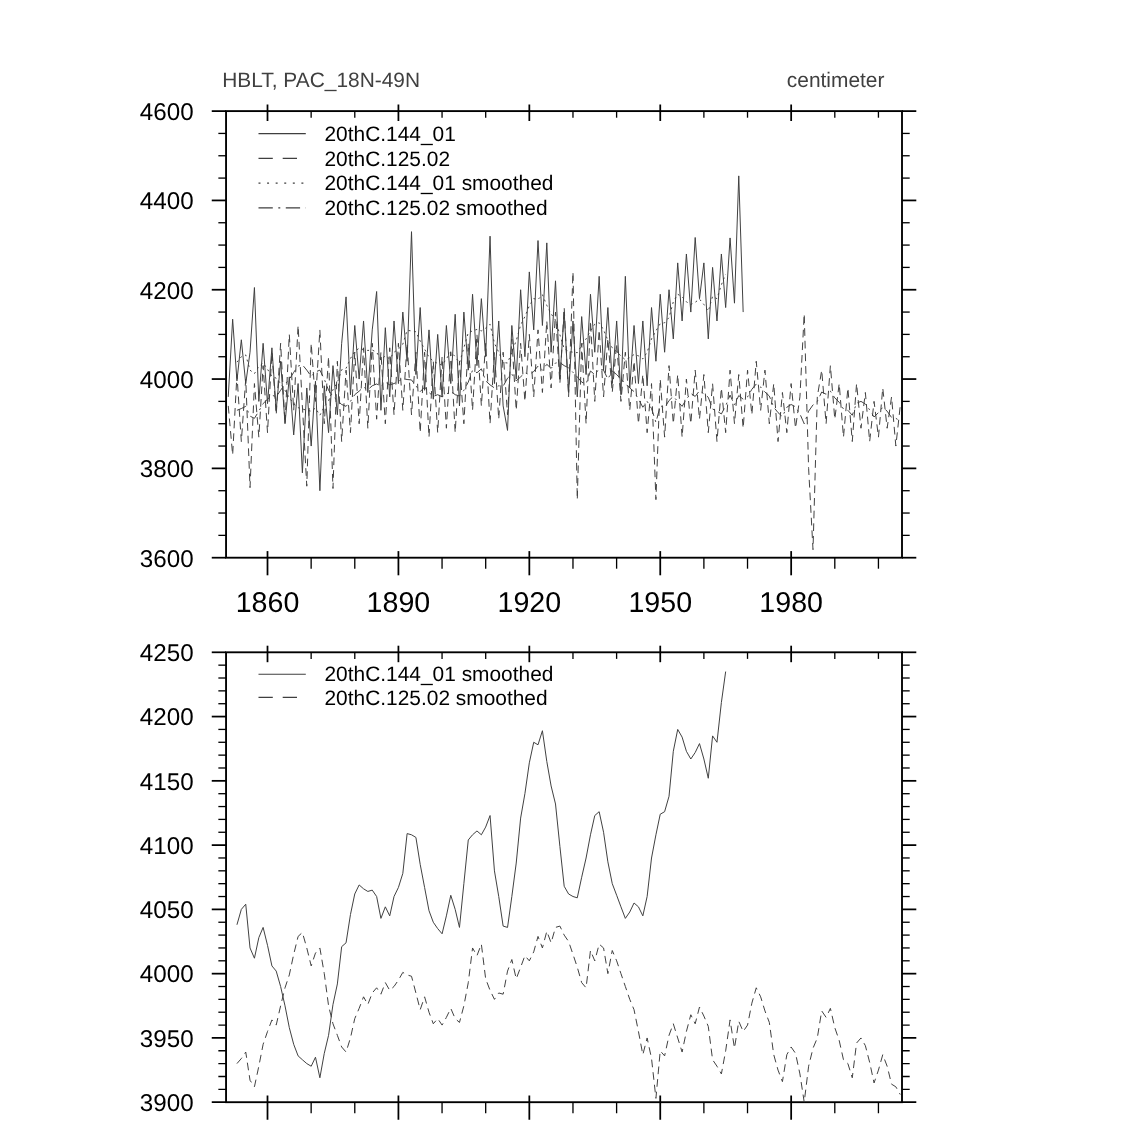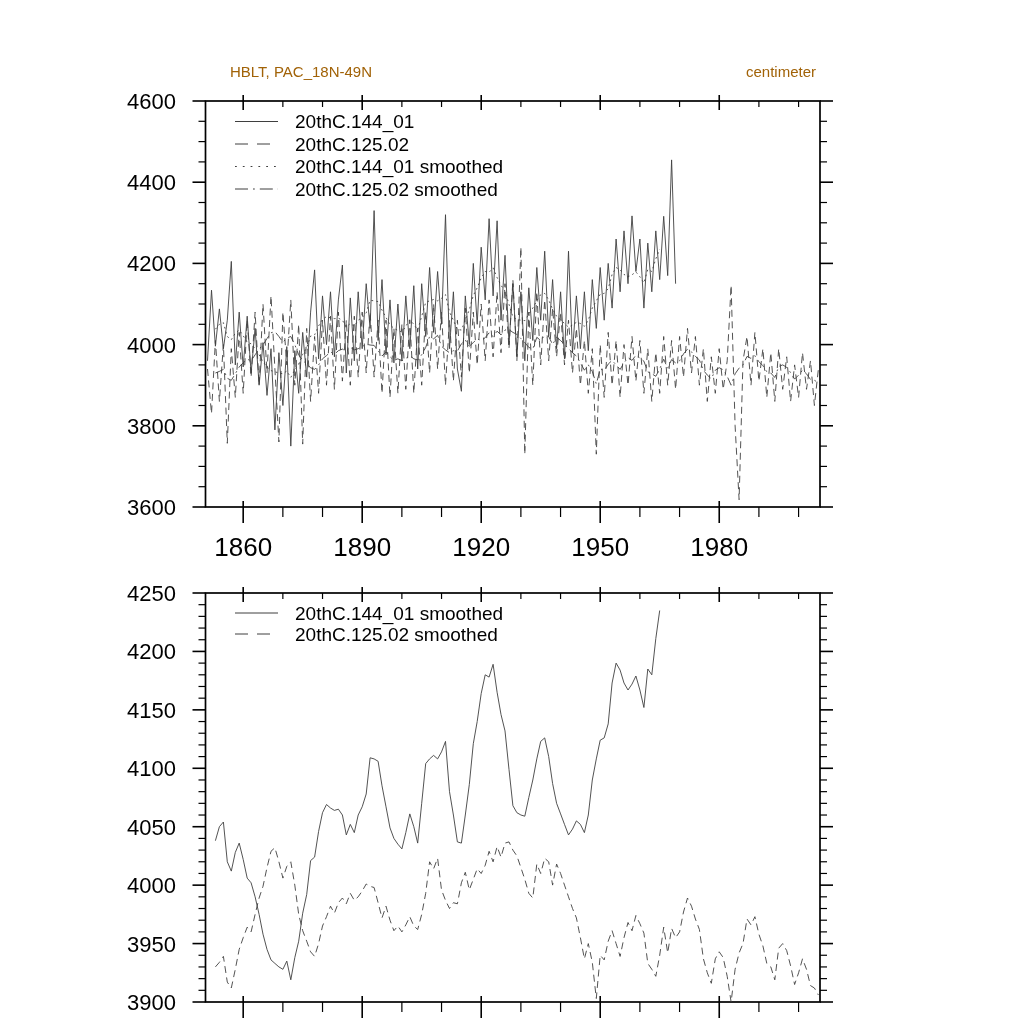--- a/index.html
+++ b/index.html
@@ -1,20 +1,20 @@
 <!DOCTYPE html>
 <html><head>
 <meta charset="utf-8">
 <style>
   html,body{margin:0;padding:0;background:#ffffff;}
   body{width:1024px;height:1024px;position:relative;overflow:hidden;
        font-family:"Liberation Sans", sans-serif;color:#000;}
-  .hdr{position:absolute;top:64px;font-size:15px;line-height:1.1;color:#a16207;white-space:pre;margin-left:28px;}
+  .hdr{position:absolute;top:64px;font-size:19px;line-height:1.1;color:#404040;white-space:pre;}
   #chart-title{left:202px;}
-  #unit-label{right:208px;text-align:left;}
+  #unit-label{right:220px;text-align:left;}
   svg{position:absolute;left:0;top:0;}
 </style>
 </head>
 <body>
 
 <div id="chart-title" class="hdr">HBLT, PAC_18N-49N</div>
 <div id="unit-label" class="hdr">centimeter</div>
 
 <svg id="plot" width="1024" height="1024" viewBox="0 0 1024 1024">
     <g>

